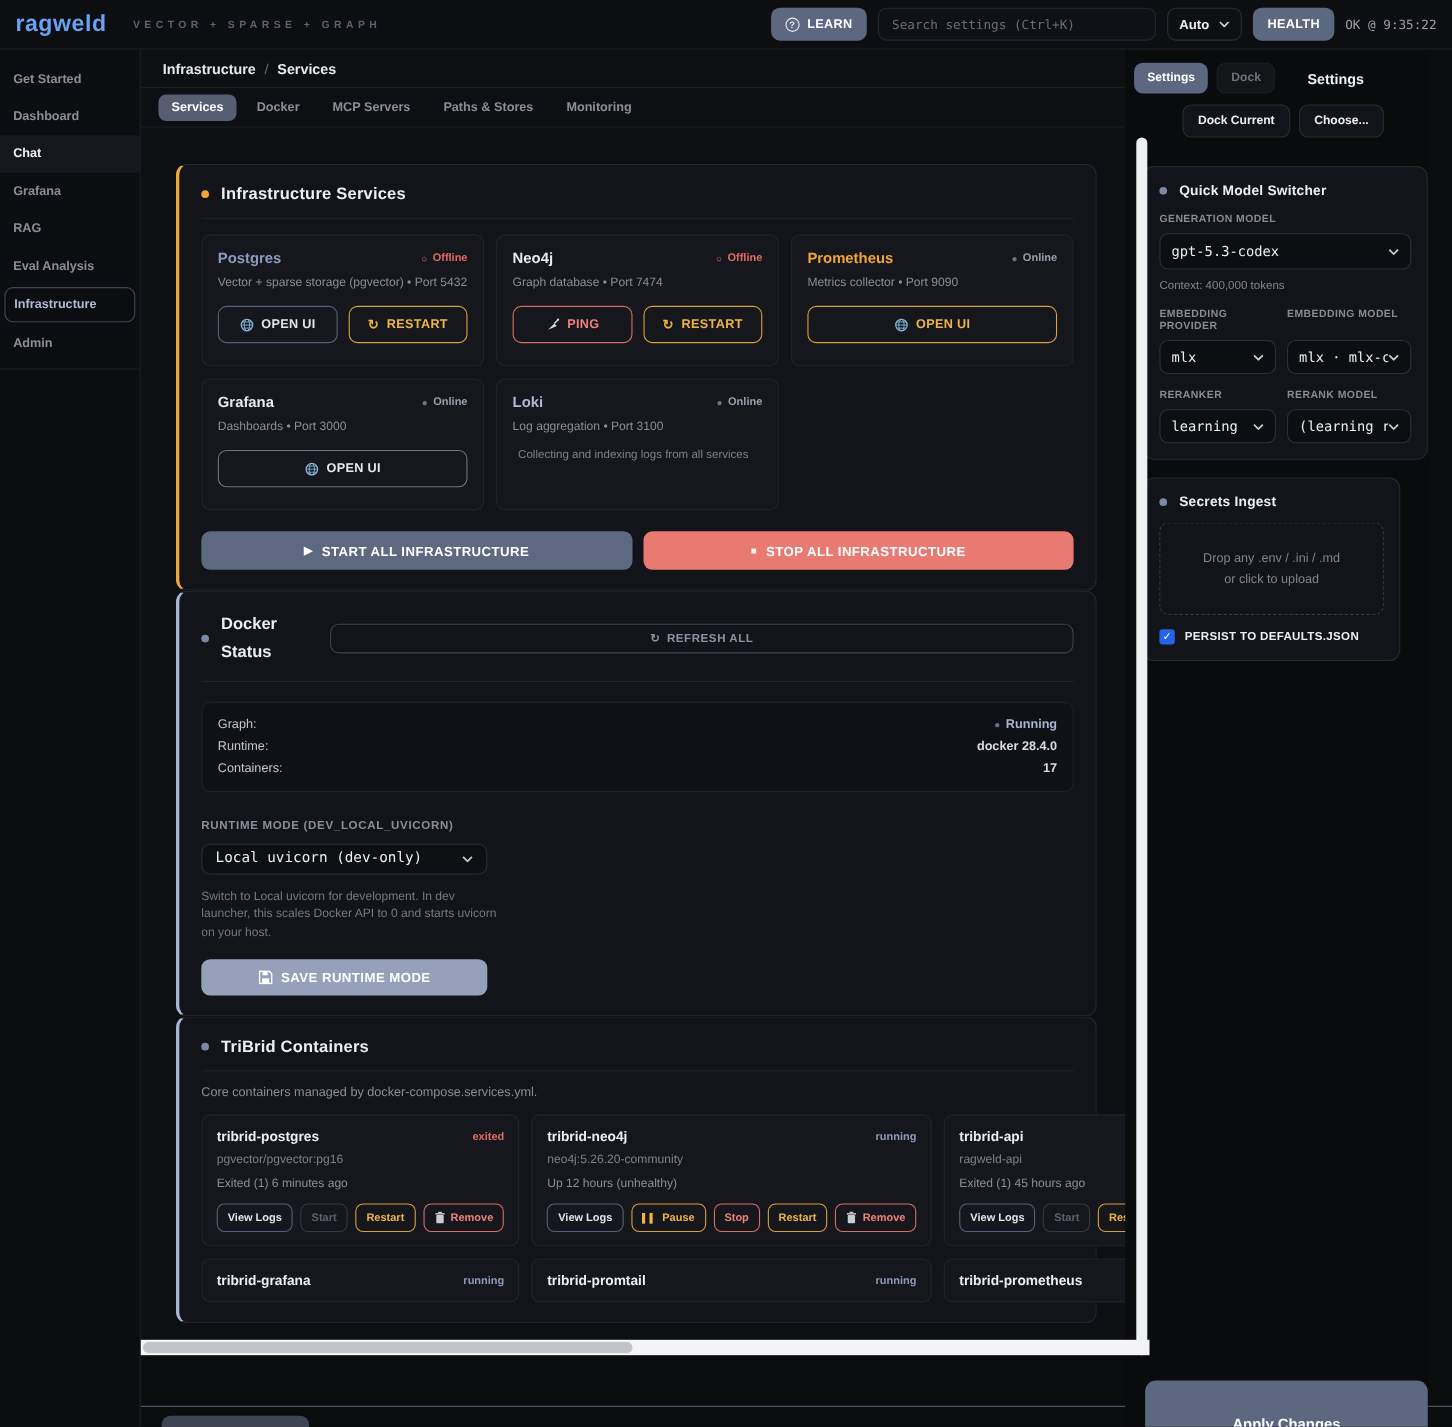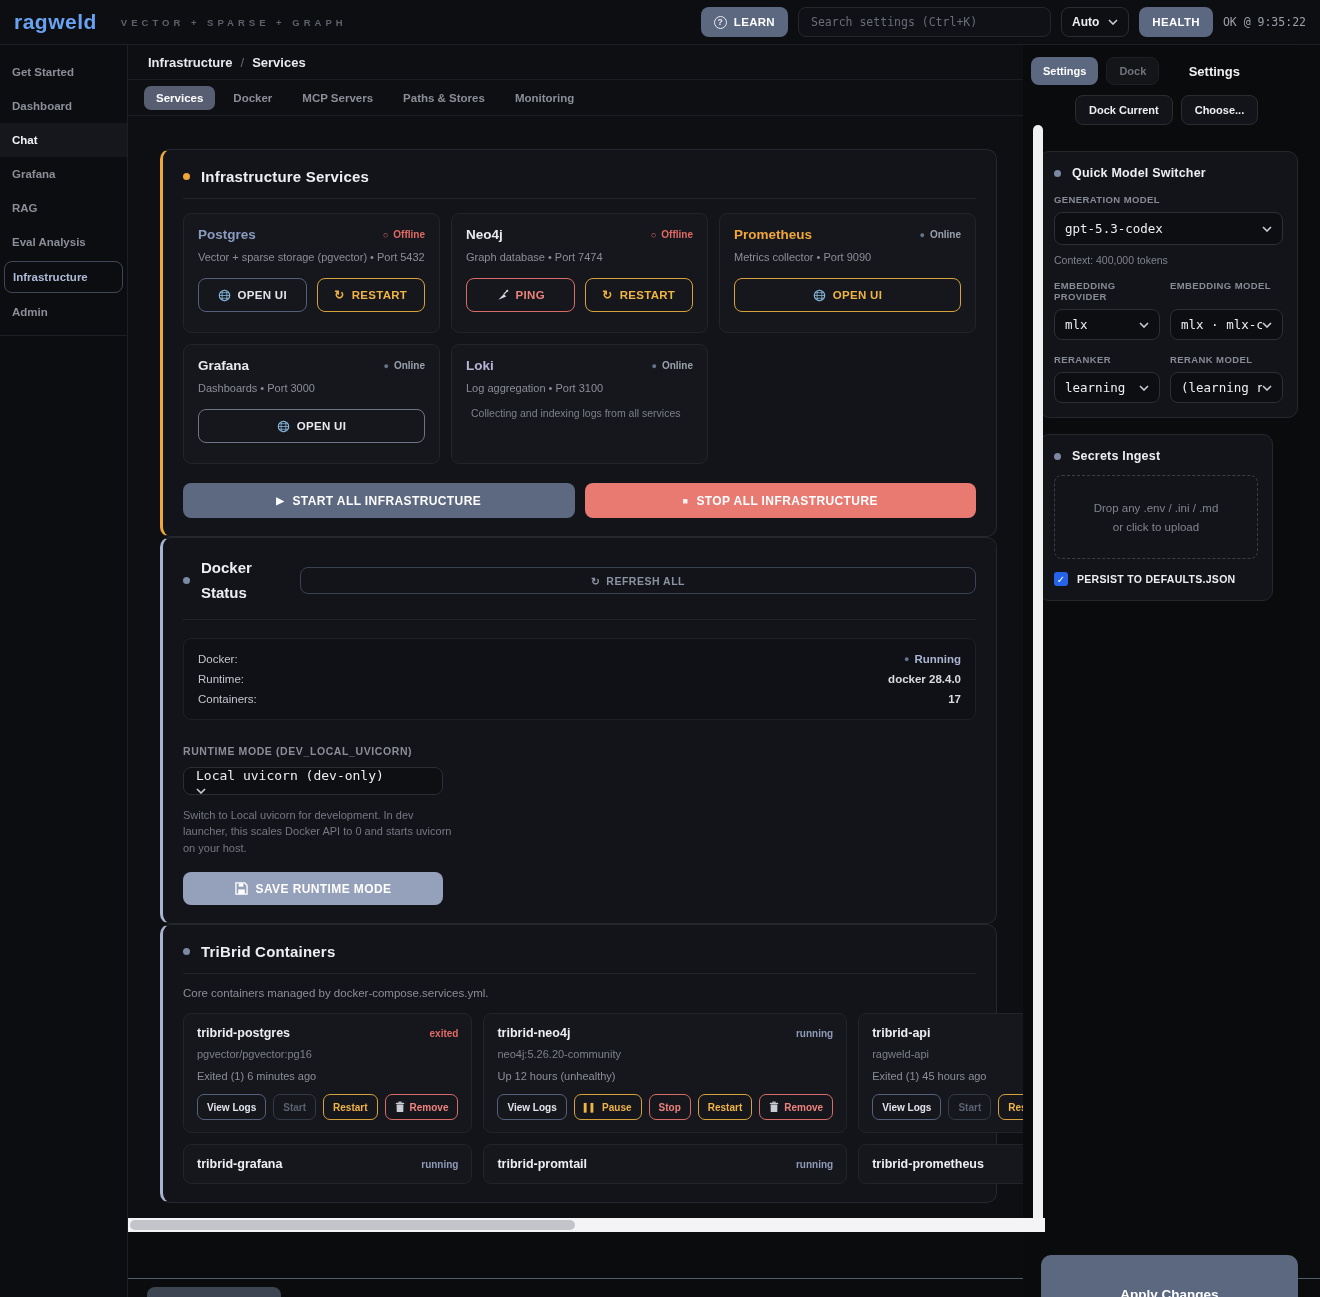--- a/index.html
+++ b/index.html
@@ -98,22 +98,22 @@
     color:#8b93a2; font-size:10.5px; font-weight:bold; letter-spacing:0.5px; cursor:pointer;
     display:flex; align-items:center; justify-content:center; gap:6px; font-family:inherit;}
   .status-box { margin-top:18px; background:#101116; border:1px solid #1f2026; border-radius:8px; padding:10px 14px; }
   .status-row { display:flex; align-items:center; justify-content:space-between; height:20px; font-size:11.5px; }
   .status-row .lbl { color:#c3c6cd; }
   .status-row .val { color:#dadce2; font-weight:bold; }
   .run-val { color:#a9b4d0; font-weight:bold; display:flex; align-items:center; gap:5px;}
   .run-val .glyph { color:#64748b; font-size:9px;}
   .mode-label { margin-top:25px; font-size:10.5px; font-weight:bold; color:#8b8e98; letter-spacing:0.6px;}
   .mode-select { margin-top:10px; width:260px; height:28px; background:#0e0f13; border:1px solid #2c2d33;
-    border-radius:8px; display:flex; align-items:flex-start; justify-content:space-between; padding:0 12px;
-    font-size:13px; color:#eceef2; cursor:pointer;flex-direction:column;}
+    border-radius:8px; display:flex; align-items:center; justify-content:space-between; padding:0 12px;
+    font-size:13px; color:#eceef2; cursor:pointer;}
   .mode-hint { margin-top:12px; width:270px; font-size:11px; color:#747882; line-height:1.5;}
   .save-btn { margin-top:16px; width:260px; height:33px; background:#95a1ba; border:none; border-radius:8px;
     color:#fff; font-weight:bold; font-size:12px; display:flex; align-items:center; justify-content:center;
     gap:8px; cursor:pointer; letter-spacing:0.4px; font-family:inherit;}
 
   
   .tri-sub { margin-top:13px; font-size:11.5px; color:#8b8e98; }
   .tri-grid { display:grid; grid-template-columns:repeat(3,1fr); gap:11px; margin-top:14px; }
   .tri-card { background:#16171c; border:1px solid #232429; border-radius:8px; padding:12px 13px; }
   .tri-head { display:flex; align-items:center; justify-content:space-between; }
@@ -353,21 +353,21 @@
         <span class="dot slate"></span>
         <span class="docker-title">Docker Status</span>
         <button class="refresh-btn">
           <span>↻</span>
           <span>REFRESH ALL</span>
         </button>
       </div>
       <hr class="panel-hr">
       <div class="status-box">
         <div class="status-row">
-          <span class="lbl">Docker:</span>
+          <span class="lbl">Graph:</span>
           <span class="run-val">
             <span class="glyph">●</span>
             <span>Running</span>
           </span>
         </div>
         <div class="status-row">
           <span class="lbl">Runtime:</span>
           <span class="val">docker 28.4.0</span>
         </div>
         <div class="status-row">

